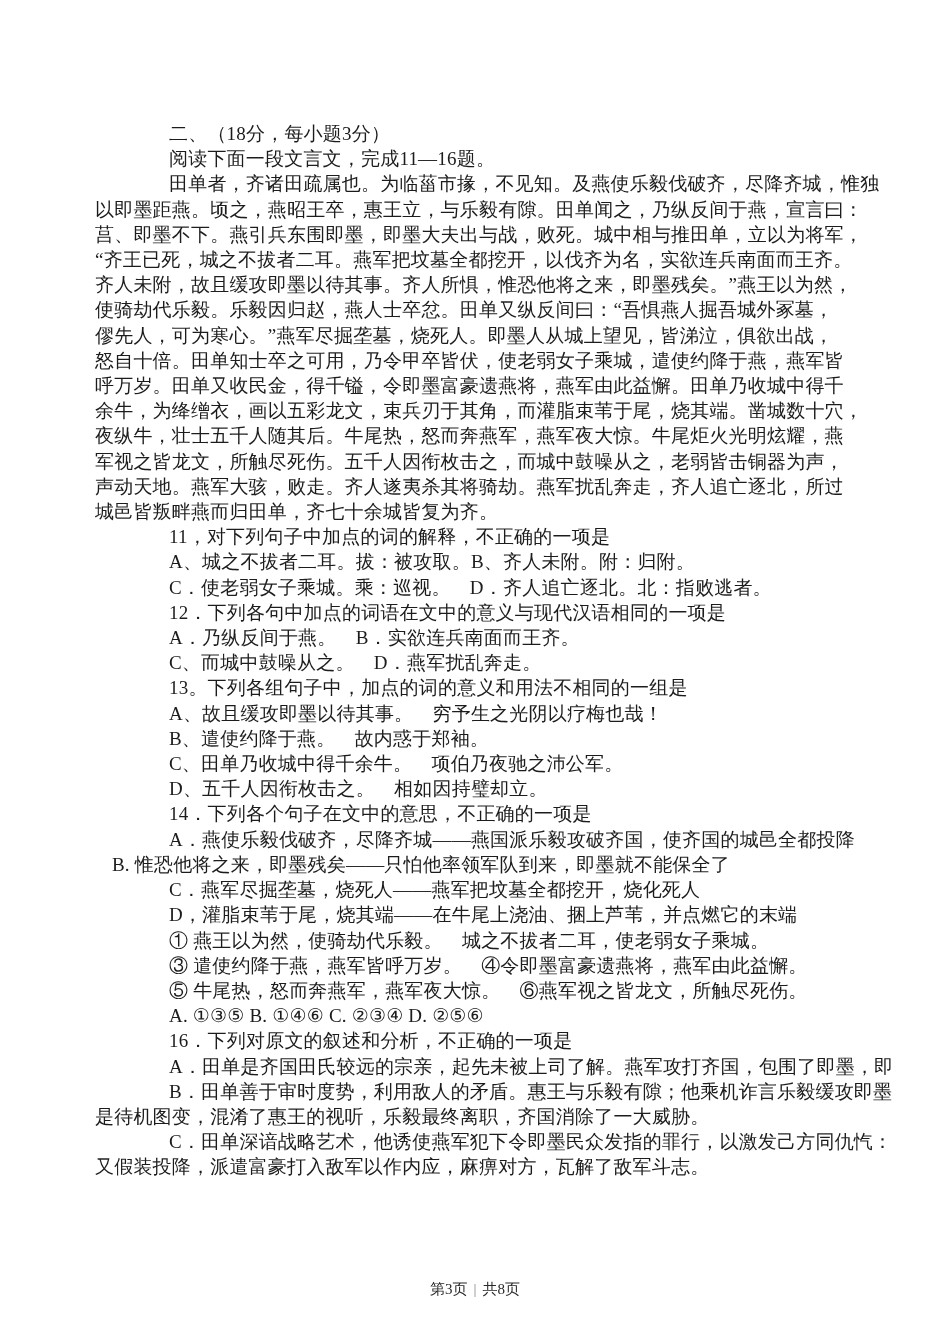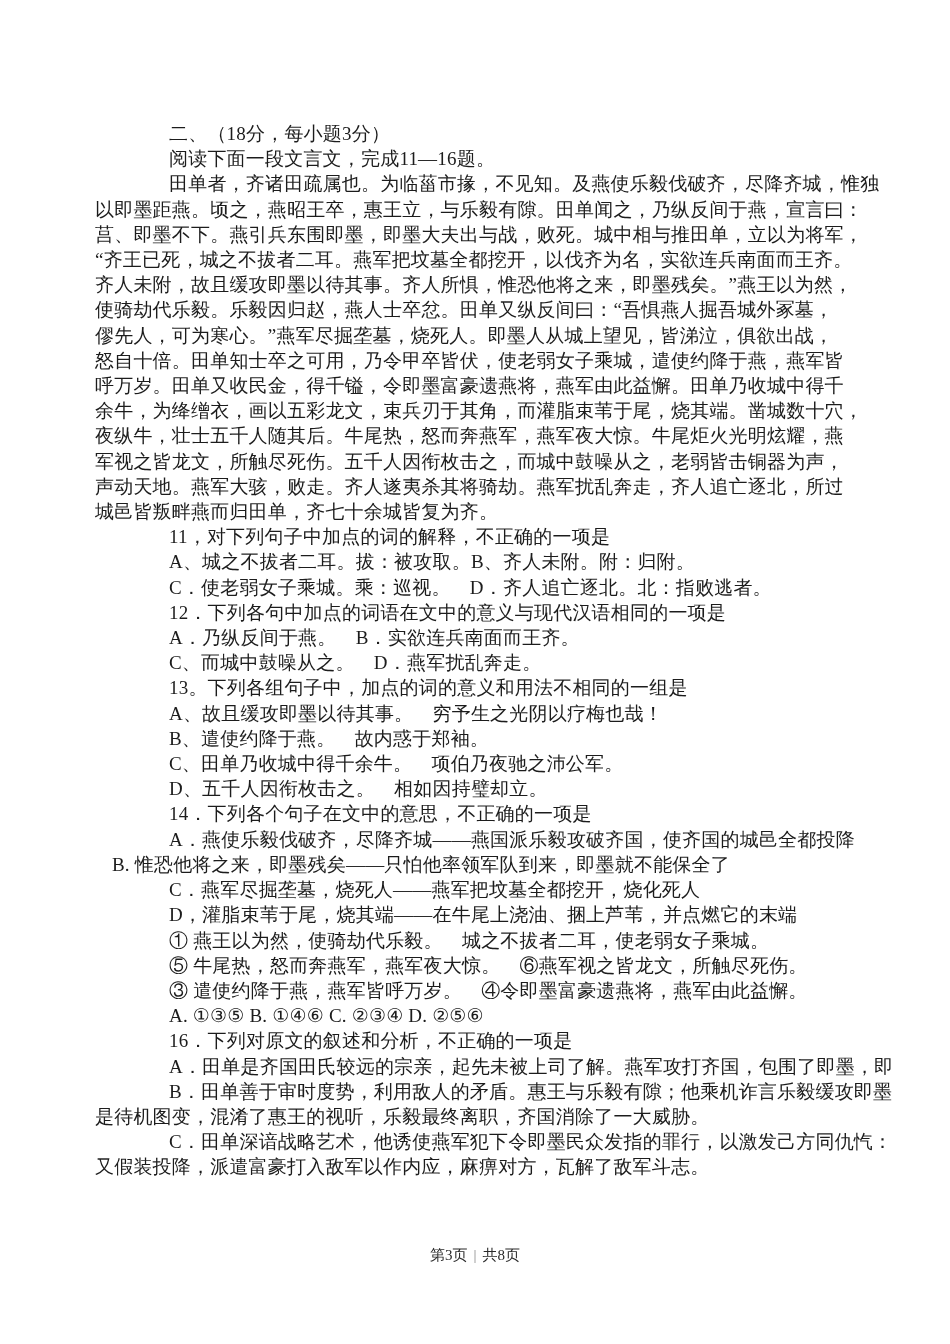--- a/index.html
+++ b/index.html
@@ -32,21 +32,21 @@
   }
   .ln {
     white-space: pre;
     letter-spacing: 0.2px;
   }
   .ln.lg { padding-left: 74px; }   
   .ln.sm { padding-left: 17px; }   
   .footer {
     position: absolute;
     left: 0;
-    top: 1246px;
+    top: 1280px;
     width: 950px;
     text-align: center;
     font-size: 15px;
     color: #2a2a2a;
   }
   .footer .divider {
     color: #8a8a8a;
     margin: 0 6px;
   }
 </style>
@@ -98,22 +98,22 @@
       </div>
       <div>
         <div class="ln lg">14．下列各个句子在文中的意思，不正确的一项是</div>
         <div class="ln lg">A．燕使乐毅伐破齐，尽降齐城——燕国派乐毅攻破齐国，使齐国的城邑全都投降</div>
         <div class="ln sm">B. 惟恐他将之来，即墨残矣——只怕他率领军队到来，即墨就不能保全了</div>
         <div class="ln lg">C．燕军尽掘垄墓，烧死人——燕军把坟墓全都挖开，烧化死人</div>
         <div class="ln lg">D，灌脂束苇于尾，烧其端——在牛尾上浇油、捆上芦苇，并点燃它的末端</div>
       </div>
       <div>
         <div class="ln lg">① 燕王以为然，使骑劫代乐毅。　城之不拔者二耳，使老弱女子乘城。</div>
+        <div class="ln lg">③ 遣使约降于燕，燕军皆呼万岁。　④令即墨富豪遗燕将，燕军由此益懈。</div>
         <div class="ln lg">⑤ 牛尾热，怒而奔燕军，燕军夜大惊。　⑥燕军视之皆龙文，所触尽死伤。</div>
-        <div class="ln lg">③ 遣使约降于燕，燕军皆呼万岁。　④令即墨富豪遗燕将，燕军由此益懈。</div>
         <div class="ln lg">A. ①③⑤ B. ①④⑥ C. ②③④ D. ②⑤⑥</div>
       </div>
       <div>
         <div class="ln lg">16．下列对原文的叙述和分析，不正确的一项是</div>
         <div class="ln lg">A．田单是齐国田氏较远的宗亲，起先未被上司了解。燕军攻打齐国，包围了即墨，即</div>
         <div class="ln lg">B．田单善于审时度势，利用敌人的矛盾。惠王与乐毅有隙；他乘机诈言乐毅缓攻即墨</div>
         <div class="ln">是待机图变，混淆了惠王的视听，乐毅最终离职，齐国消除了一大威胁。</div>
         <div class="ln lg">C．田单深谙战略艺术，他诱使燕军犯下令即墨民众发指的罪行，以激发己方同仇忾：</div>
         <div class="ln">又假装投降，派遣富豪打入敌军以作内应，麻痹对方，瓦解了敌军斗志。</div>
       </div>

